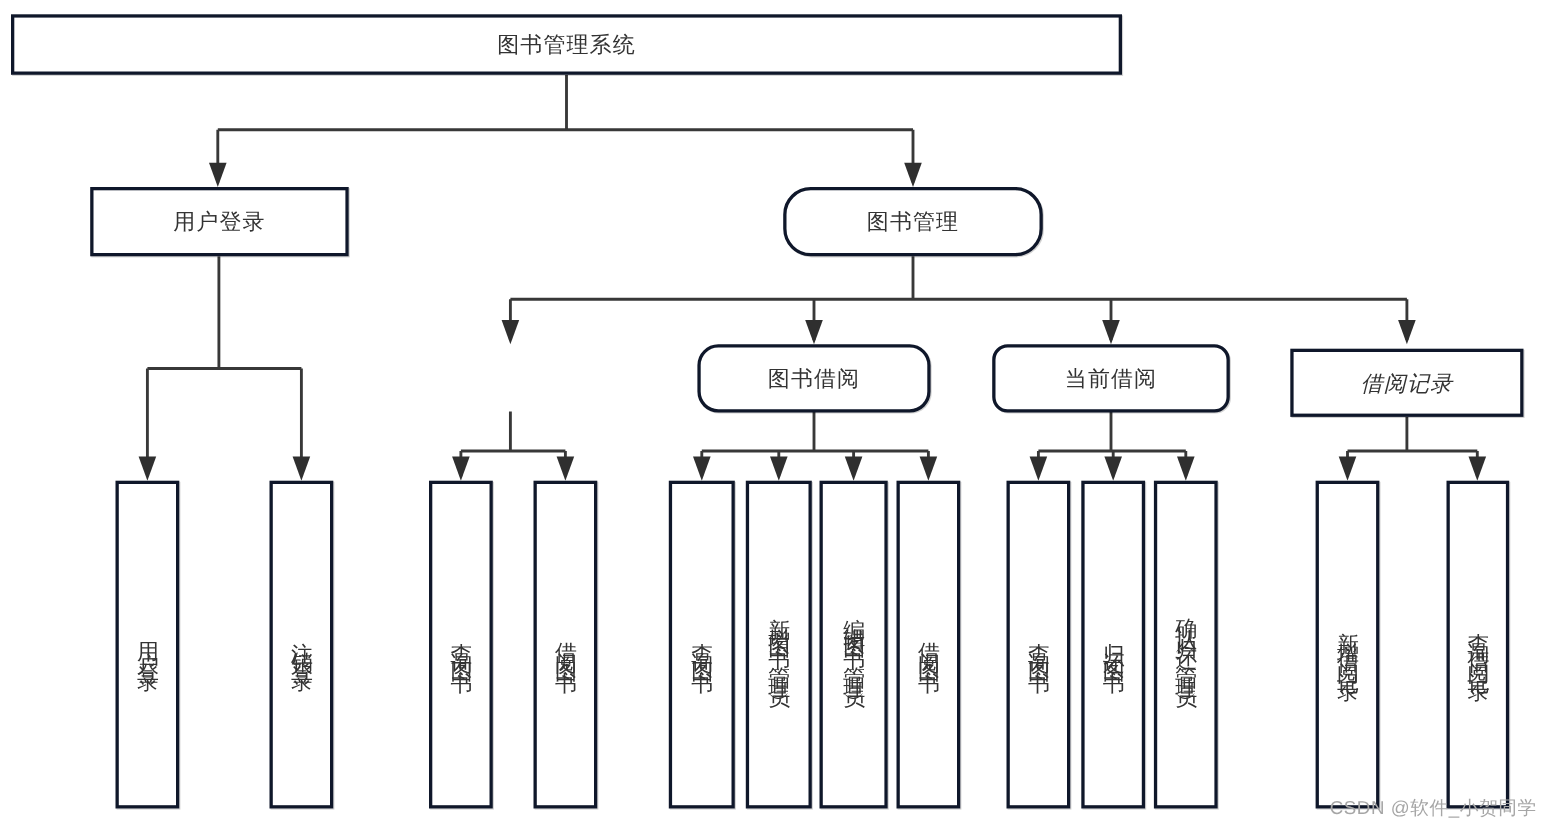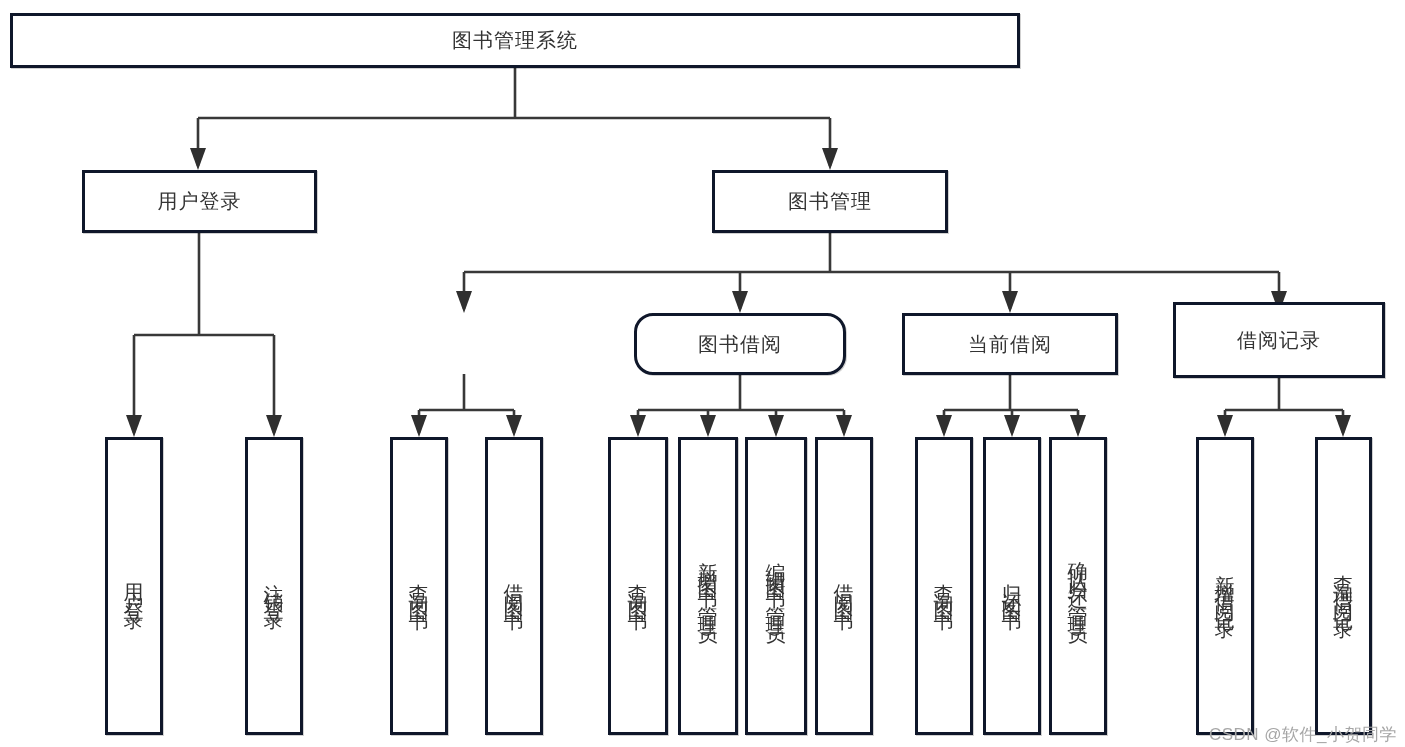--- a/index.html
+++ b/index.html
@@ -77,25 +77,25 @@
       <polygon points="1004,415 1020,415 1012,437"></polygon>
       <polygon points="1070,415 1086,415 1078,437"></polygon>
       <polygon points="1217,415 1233,415 1225,437"></polygon>
       <polygon points="1335,415 1351,415 1343,437"></polygon>
     </g>
   </svg>
 
   <div class="node hnode" style="left:10px;top:13px;width:1010px;height:55px;">图书管理系统</div>
 
   <div class="node hnode" style="left:82px;top:170px;width:235px;height:63px;">用户登录</div>
-  <div class="node hnode" style="left:712px;top:170px;width:236px;height:63px;">图书管理</div>
+  <div class="node hnode" style="left:712px;top:170px;width:236px;height:63px;border-radius:25px;">图书管理</div>
 
   <div class="node hnode" style="left:634px;top:313px;width:212px;height:62px;border-radius:19px;">图书借阅</div>
-  <div class="node hnode" style="left:902px;top:313px;width:216px;height:62px;">当前借阅</div>
-  <div class="node hnode" style="left:1173px;top:302px;width:212px;height:76px;">借阅记录</div>
+  <div class="node hnode" style="left:902px;top:313px;width:216px;height:62px;border-radius:14px;">当前借阅</div>
+  <div class="node hnode" style="left:1173px;top:317px;width:212px;height:62px;font-style:italic;">借阅记录</div>
 
   <div class="node vnode" style="left:105px;top:437px;width:58px;height:298px;">用户登录</div>
   <div class="node vnode" style="left:245px;top:437px;width:58px;height:298px;">注销登录</div>
 
   <div class="node vnode" style="left:390px;top:437px;width:58px;height:298px;">查询图书</div>
   <div class="node vnode" style="left:485px;top:437px;width:58px;height:298px;">借阅图书</div>
 
   <div class="node vnode" style="left:608px;top:437px;width:60px;height:298px;">查询图书</div>
   <div class="node vnode" style="left:678px;top:437px;width:60px;height:298px;">新增图书（管理员）</div>
   <div class="node vnode" style="left:745px;top:437px;width:62px;height:298px;">编辑图书（管理员）</div>

